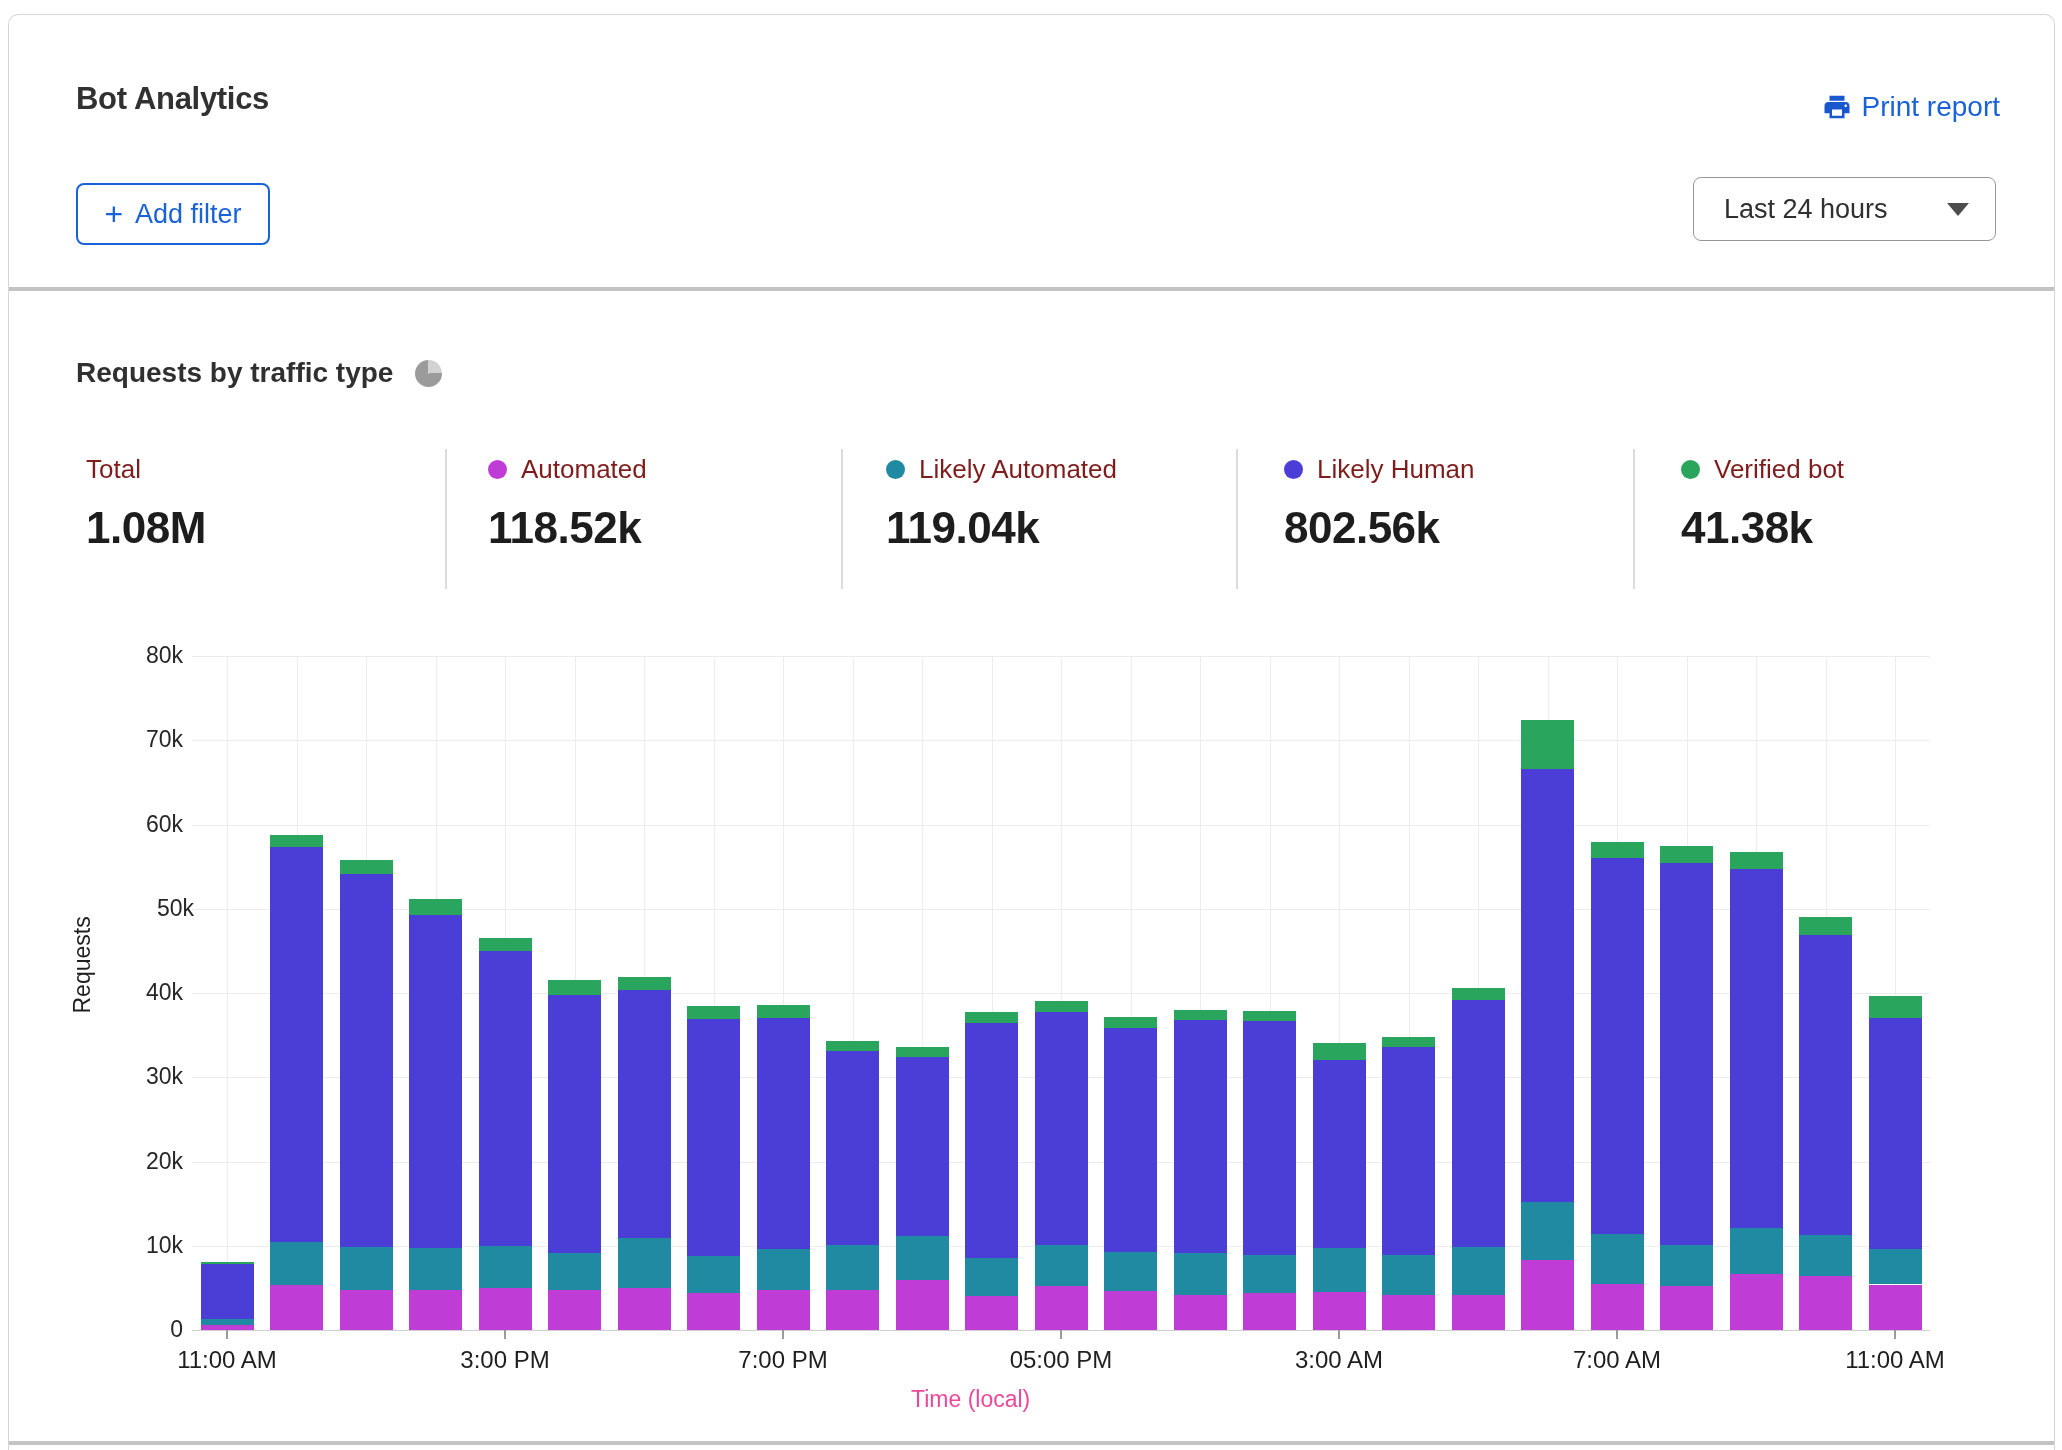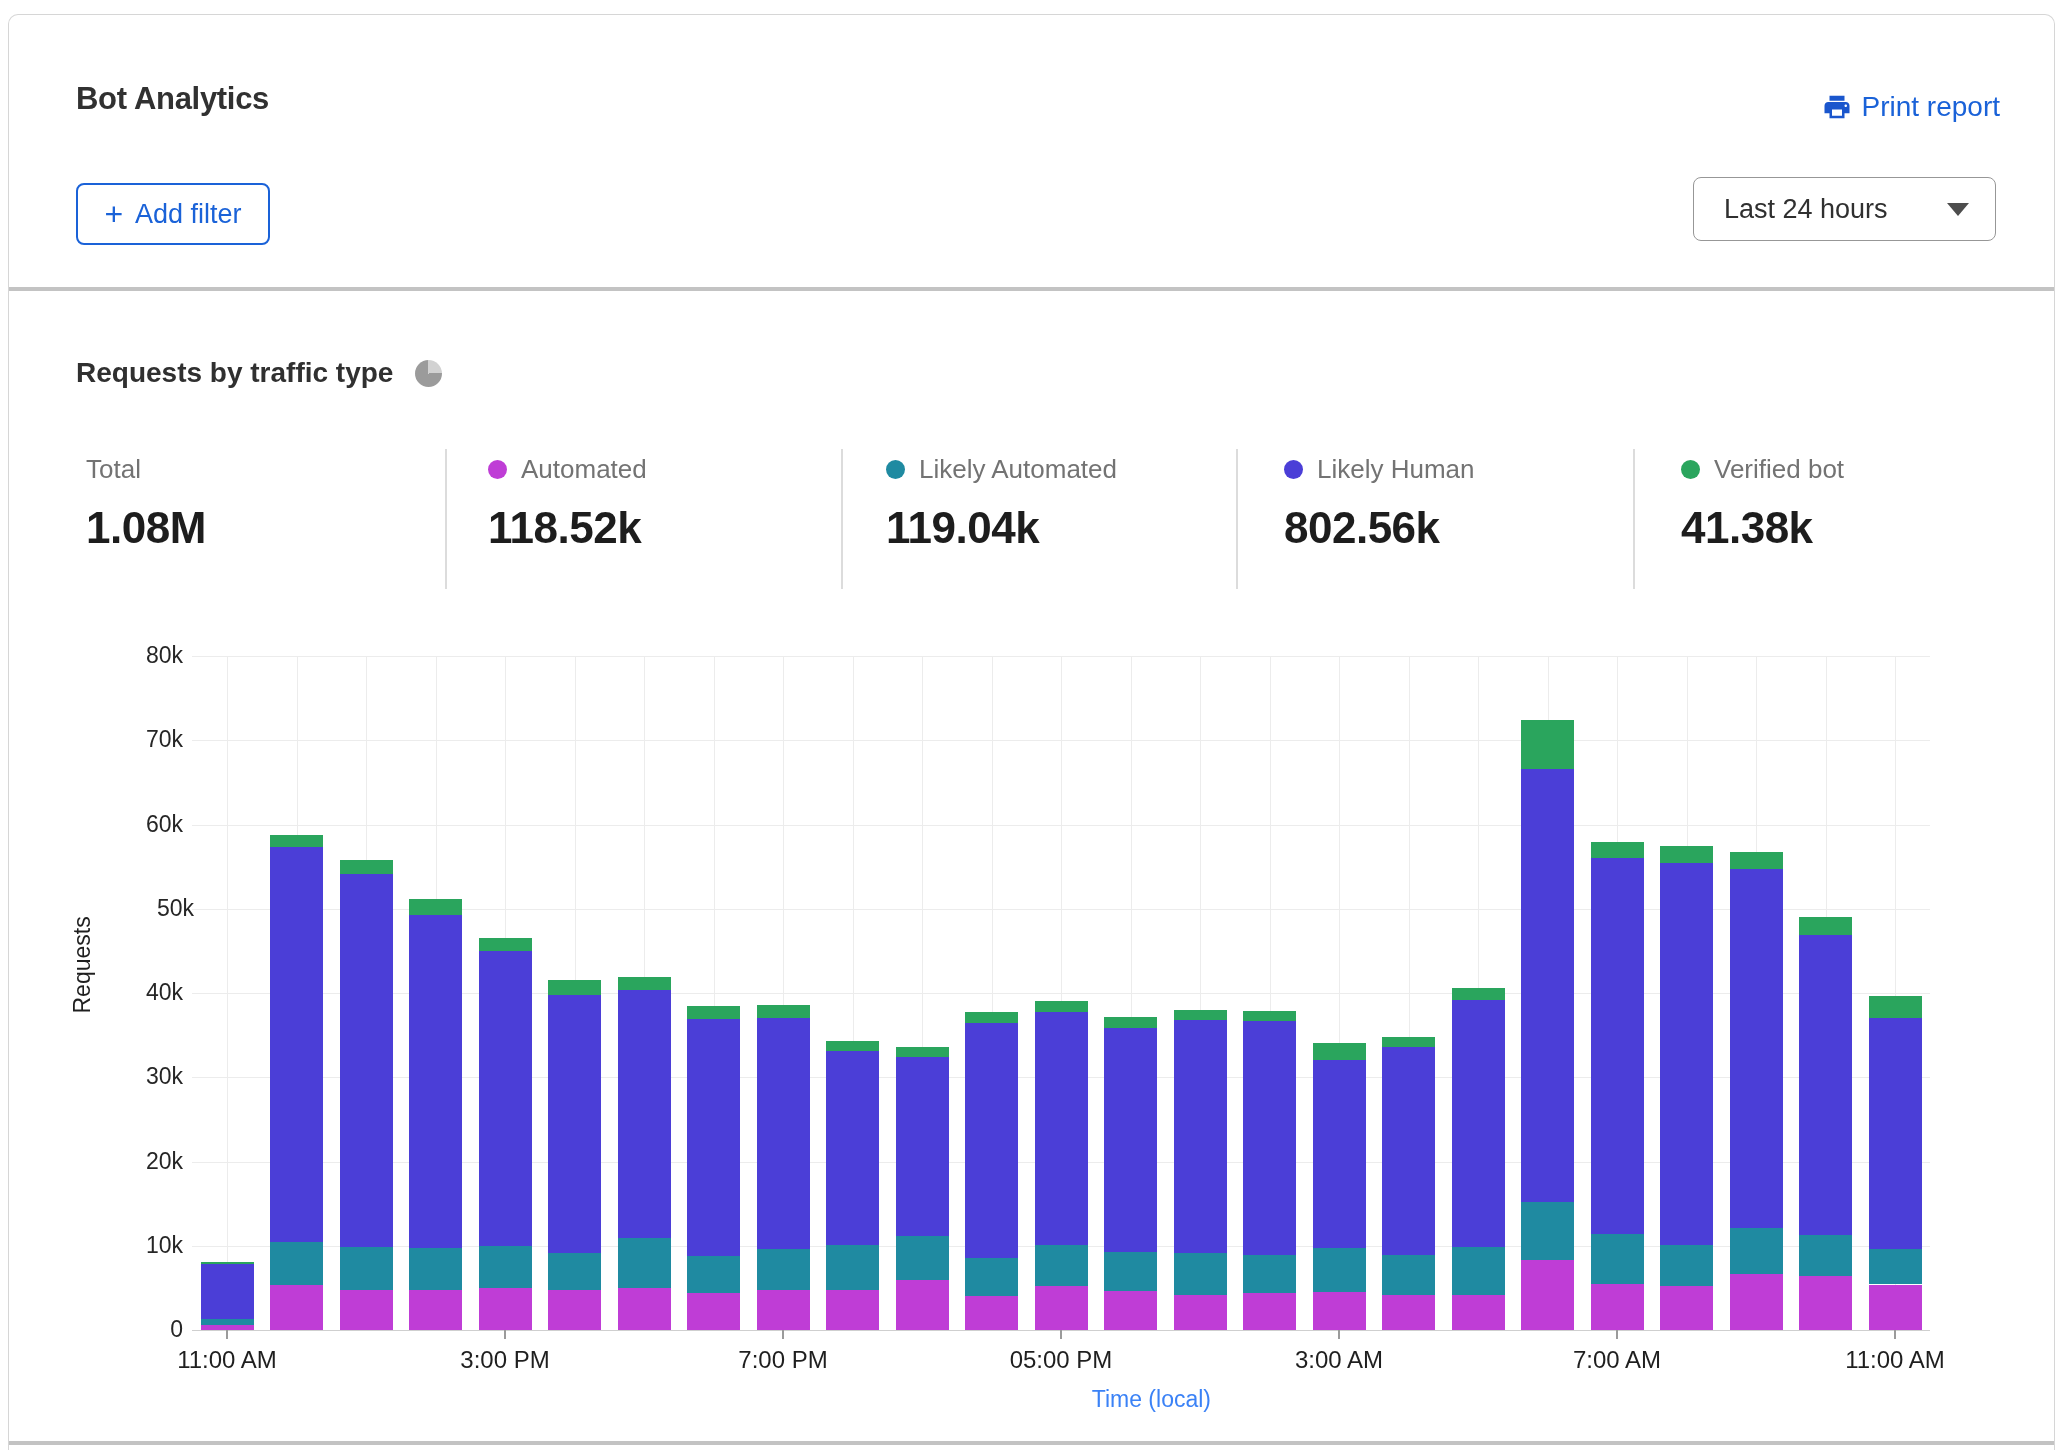--- a/index.html
+++ b/index.html
@@ -30,39 +30,39 @@
   .divider.d1 { top:272px; }
   .divider.d2 { top:1426px; }
   .section-title-row { position:absolute; left:67px; top:342px; display:flex;
           align-items:center; gap:22px; }
   .section-title { font-size:28px; font-weight:700; color:#303030; }
   .pie-icon { width:27px; height:27px; border-radius:50%;
           background:conic-gradient(from 0deg, #d2d2d2 0 25%, #9b9b9b 25% 100%); }
   .stat-col { position:absolute; top:438px; }
   .stat-label-row { display:flex; align-items:center; gap:14px; height:32px; }
   .stat-dot { width:19px; height:19px; border-radius:50%; }
-  .stat-label { font-size:26px; color:#737373; }
+  .stat-label { font-size:26px; color:#7f1d1d; }
   .stat-value { margin-top:18px; font-size:44px; font-weight:700; color:#1d1d1d;
           letter-spacing:-0.5px; }
   .stat-sep { position:absolute; top:434px; width:2px; height:140px; background:#dcdcdc; }
   #chart { position:absolute; left:0; top:600px; width:2062px; height:850px; }
   .gl-h { position:absolute; height:1px; background:#ececec; }
   .gl-v { position:absolute; width:1px; background:#ececec; }
   .axis-line { position:absolute; height:1px; background:#cfcfcf; }
   .bar-seg { position:absolute; }
   .ytick { position:absolute; width:70px; text-align:right; font-size:23px;
            color:#262626; }
   .xtick-mark { position:absolute; width:2px; height:9px; background:#9b9b9b; }
   .xtick { position:absolute; width:160px; text-align:center; font-size:24px;
            color:#1f1f1f; }
   .y-axis-title { position:absolute; left:62px; width:40px; font-size:23px;
            color:#1f1f1f; transform:rotate(-90deg); transform-origin:center;
            white-space:nowrap; text-align:center; }
-  .x-axis-title { position:absolute; width:300px; text-align:right; font-size:23px;
-           color:#3b82f6; }
+  .x-axis-title { position:absolute; width:300px; text-align:left; font-size:23px;
+           color:#ec4899; }
 </style>
 </head>
 <body>
 
 <div class="card">
 
   <div class="page-title">Bot Analytics</div>
 
   <div class="top-links">
     <div class="link">

